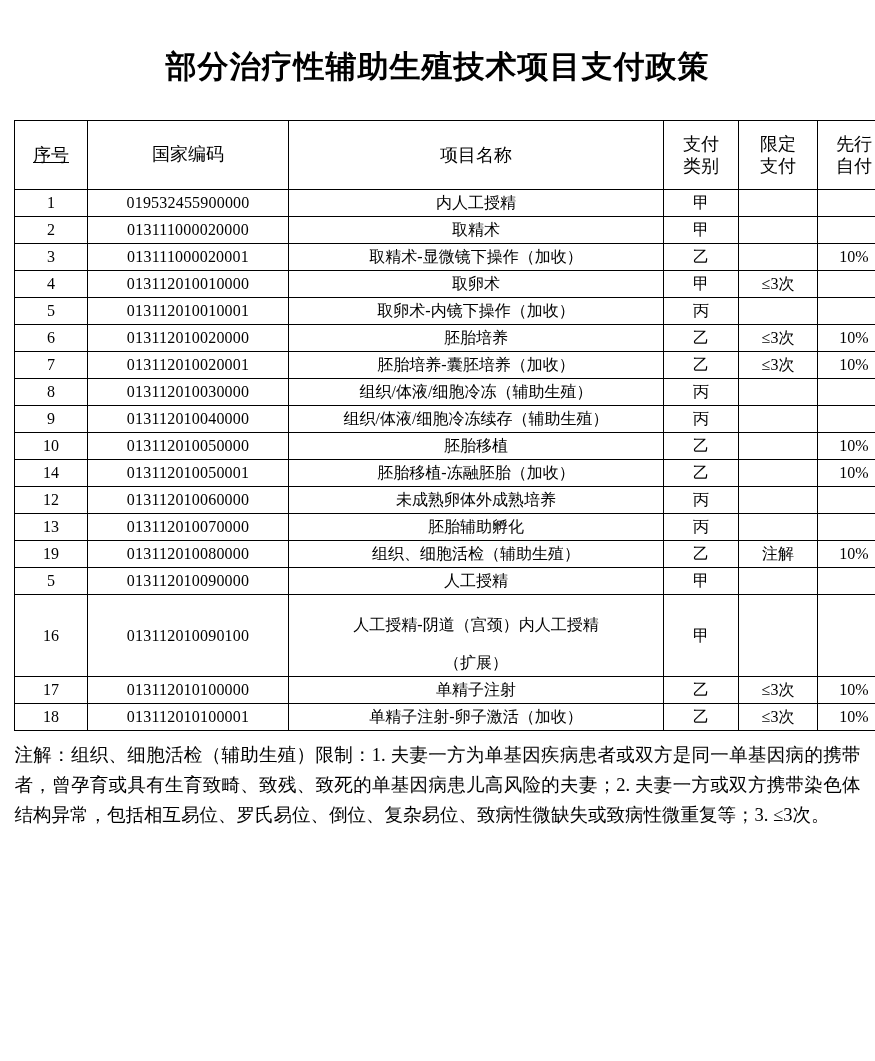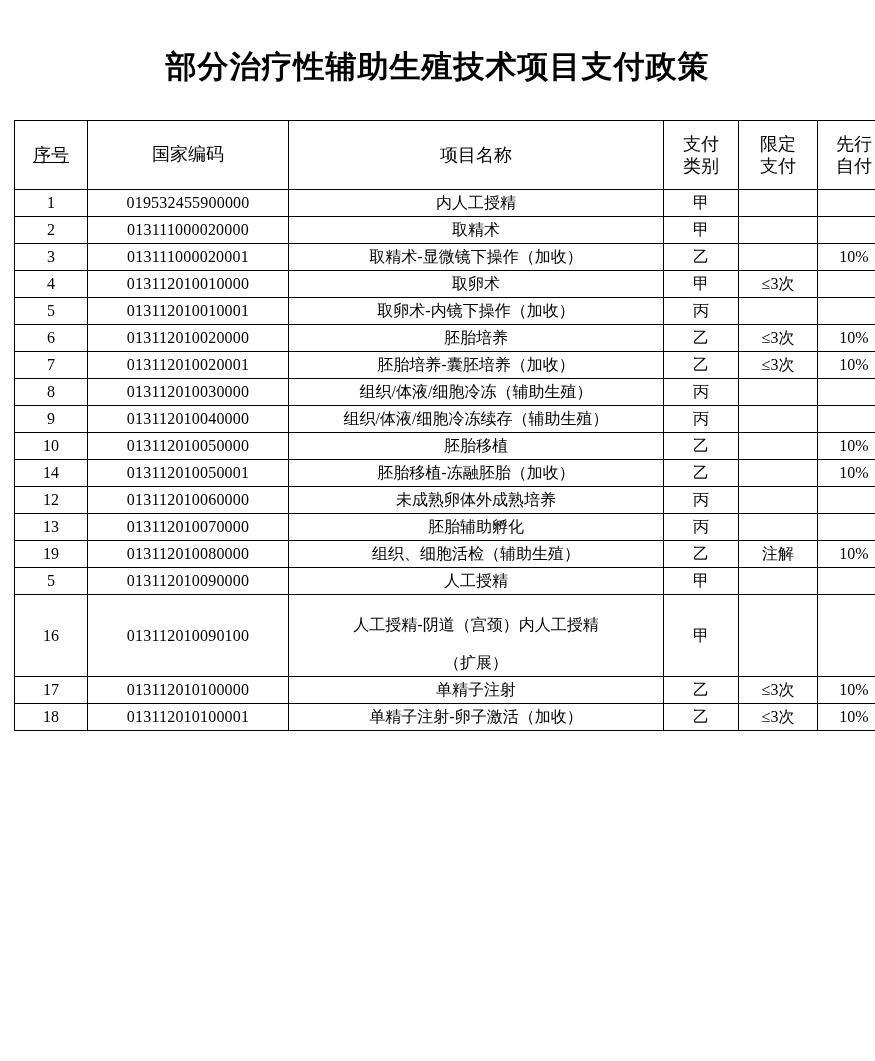--- a/index.html
+++ b/index.html
@@ -254,14 +254,17 @@
           <td class="no">18</td>
           <td class="code">013112010100001</td>
           <td class="name">单精子注射-卵子激活（加收）</td>
           <td class="small">乙</td>
           <td class="small">≤3次</td>
           <td class="small">10%</td>
         </tr>
       </tbody>
   </table>
 
+  <div class="notes">
+    <p><span class="lead">注解：</span><span class="notes-inner">组织、细胞活检（辅助生殖）限制：1. 夫妻一方为单基因疾病患者或双方是同一单基因病的携带者，曾孕育或具有生育致畸、致残、致死的单基因病患儿高风险的夫妻；2. 夫妻一方或双方携带染色体结构异常，包括相互易位、罗氏易位、倒位、复杂易位、致病性微缺失或致病性微重复等；3. ≤3次。</span></p>
+  </div>
 
 </div>
 
 </body></html>

